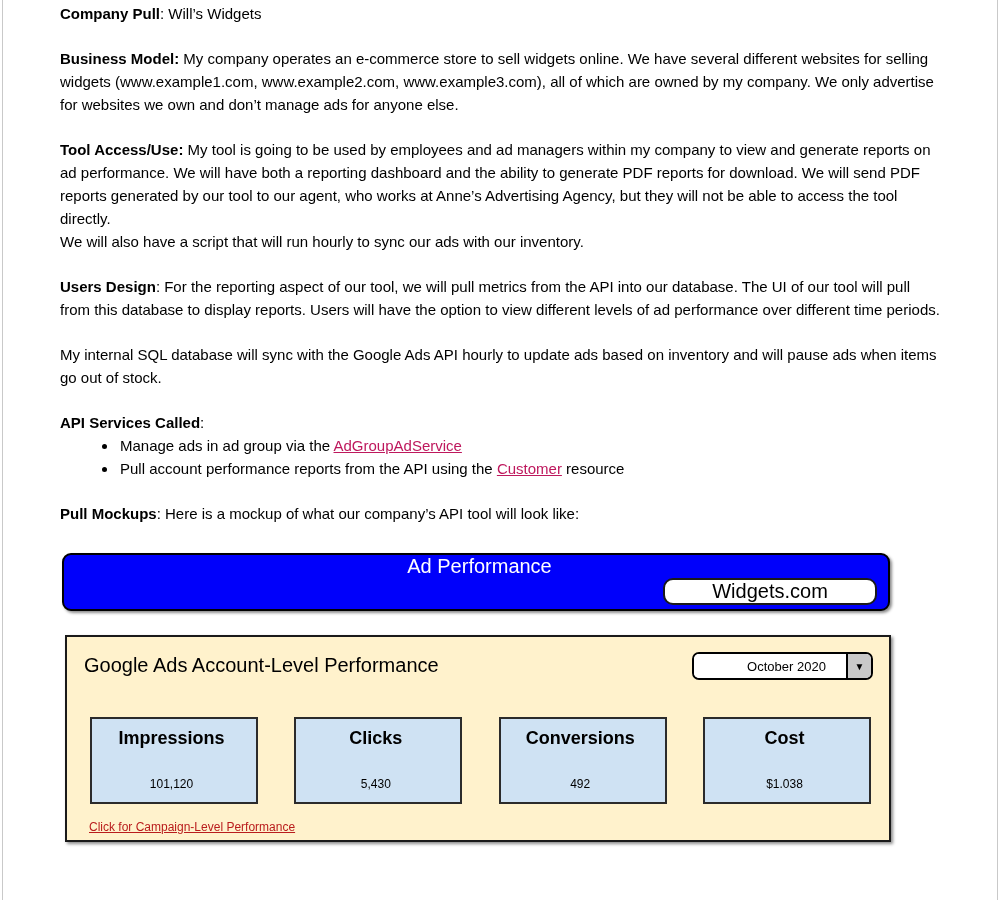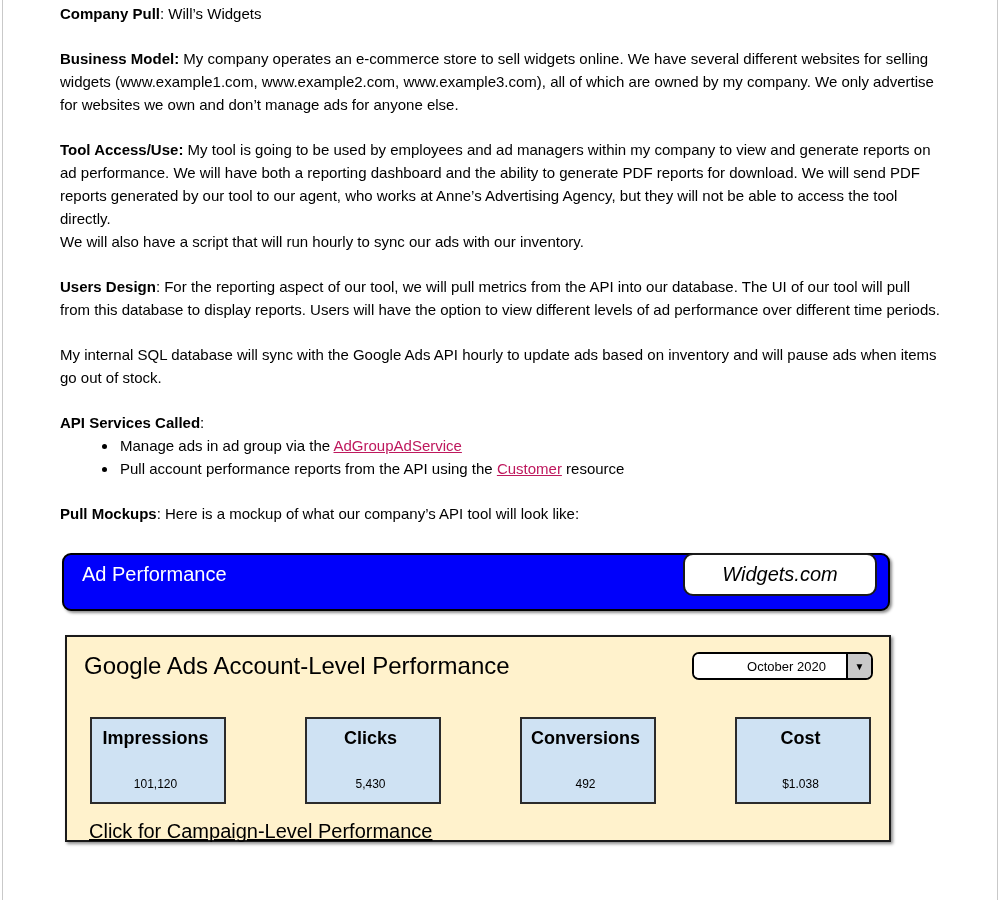--- a/index.html
+++ b/index.html
@@ -29,78 +29,78 @@
   .banner{
     box-sizing:border-box;
     margin:28px 0 0 2px;
     width:828px;height:58px;
     background:#0000FB;
     border:2px solid #000;
     border-radius:9px;
     box-shadow:2px 2px 3px rgba(0,0,0,0.45);
     display:flex;align-items:center;
     padding:0 11px 16px 18px;
+    flex-direction:column;
   }
   .banner-title{color:#fff;font-size:20px;}
   .banner-btn{
     box-sizing:border-box;
     margin-left:auto;
-    width:194px;height:43px;
+    width:214px;height:43px;
     background:#fff;
     border:2px solid #1a1a1a;
     border-radius:10px;
     font-size:20px;color:#000;
     display:flex;align-items:center;justify-content:center;
     cursor:pointer;
-    font-style:italic;
   }
   
   .panel{
     box-sizing:border-box;
     margin:24px 0 0 5px;
     width:826px;height:207px;
     background:#FFF2CC;
     border:2px solid #1a1a1a;
     box-shadow:2px 2px 3px rgba(0,0,0,0.45);
     padding:15px 16px 0 17px;
   }
   .panel-head{display:flex;justify-content:space-between;align-items:flex-start;}
-  .panel-title{font-size:24px;line-height:27px;text-align:center;}
+  .panel-title{font-size:20px;line-height:27px;text-align:center;}
   .dropdown{
     display:flex;height:28px;box-sizing:border-box;
     border:2px solid #000;border-radius:7px;overflow:hidden;
     background:#fff;cursor:pointer;
   }
   .dd-value{
     width:119px;display:flex;align-items:center;justify-content:center;
     font-size:13px;background:#fff;padding-left:33px;
   }
   .dd-btn{
     width:23px;background:#c9c9c9;border-left:2px solid #000;
     display:flex;align-items:center;justify-content:center;
     font-size:10px;color:#000;cursor:pointer;
   }
   .cards{
     margin:37px 2px 0 6px;
     display:flex;justify-content:space-between;
   }
   .card{
     box-sizing:border-box;
-    width:136px;height:87px;
+    width:168px;height:87px;
     background:#CFE2F3;
     border:2px solid #2b2b2b;
     display:flex;flex-direction:column;align-items:center;justify-content:space-between;
     padding:9px 5px 11px 0;
   }
   .card-label{font-weight:bold;font-size:18px;}
   .card-value{font-size:12px;}
   .panel-link{
     display:inline-block;
     margin:16px 0 0 5px;
-    font-size:20px;color:#000000;text-decoration:underline;cursor:pointer;
+    font-size:12px;color:#b91c1c;text-decoration:underline;cursor:pointer;
   }
 </style>
 </head>
 <body>
 
 <div class="page">
 
   <div class="doc" id="doc-content">
       <p class="first"><b>Company Pull</b><span>: Will’s Widgets</span></p>
       <p><b>Business Model:</b><span> My company operates an e-commerce store to sell widgets online. We have several different websites for selling widgets (www.example1.com, www.example2.com, www.example3.com), all of which are owned by my company. We only advertise for websites we own and don’t manage ads for anyone else.</span></p>

